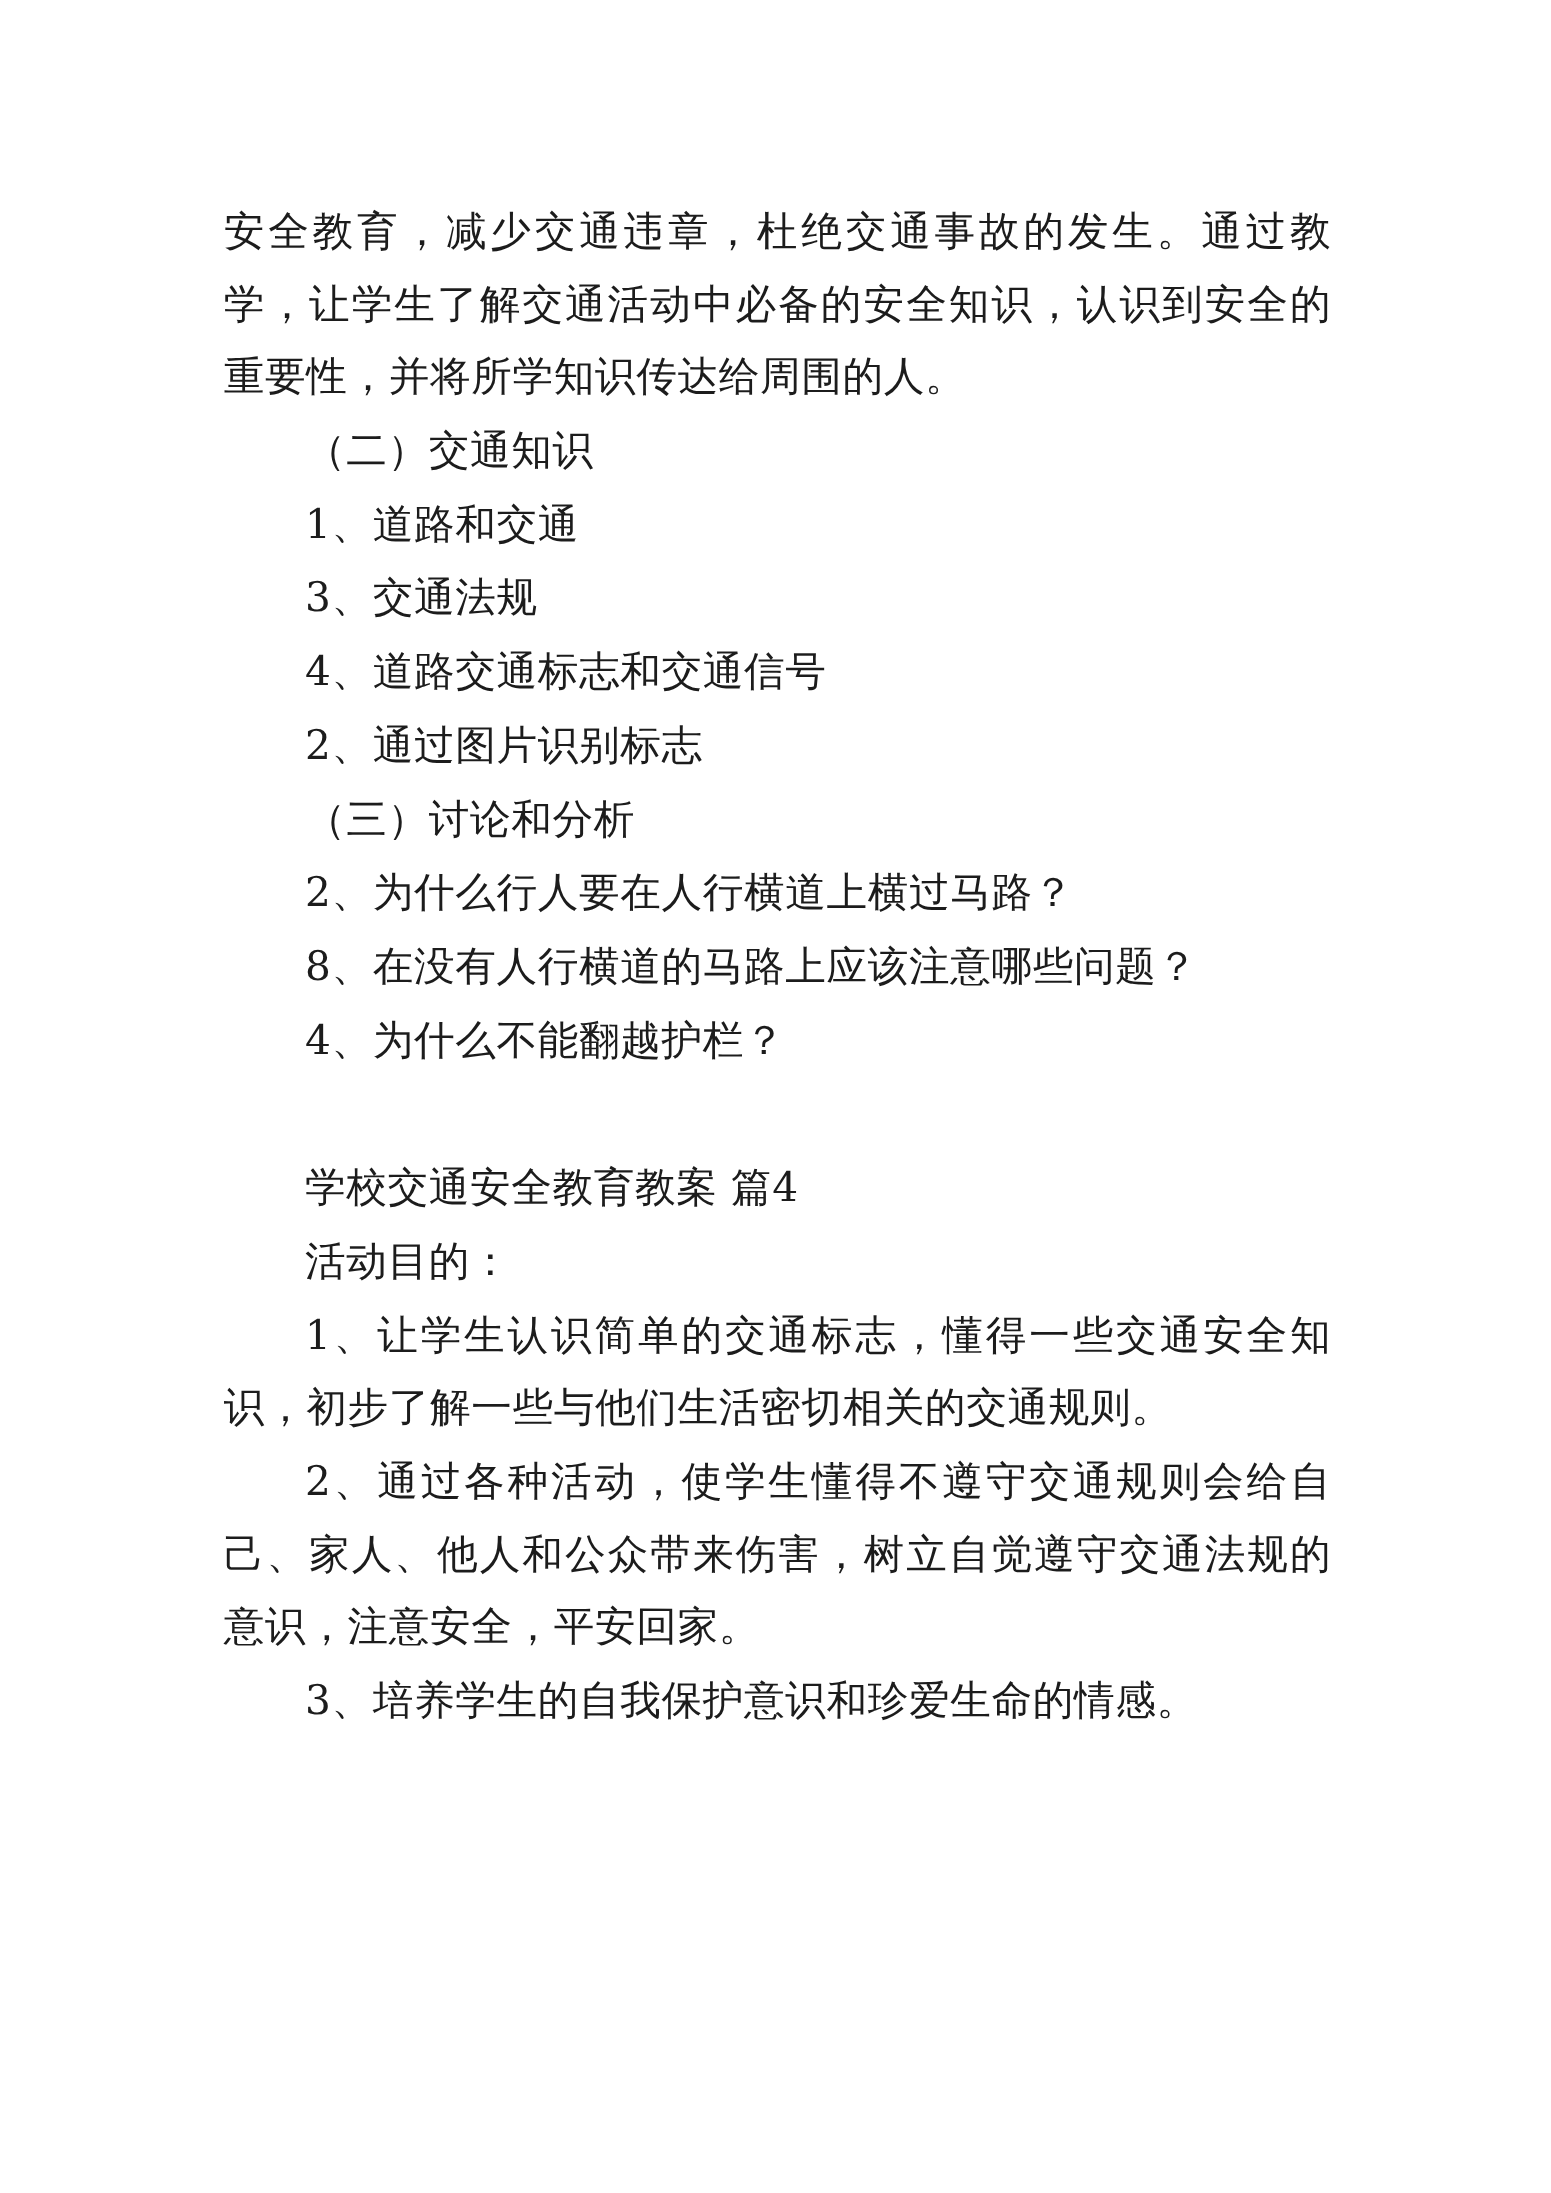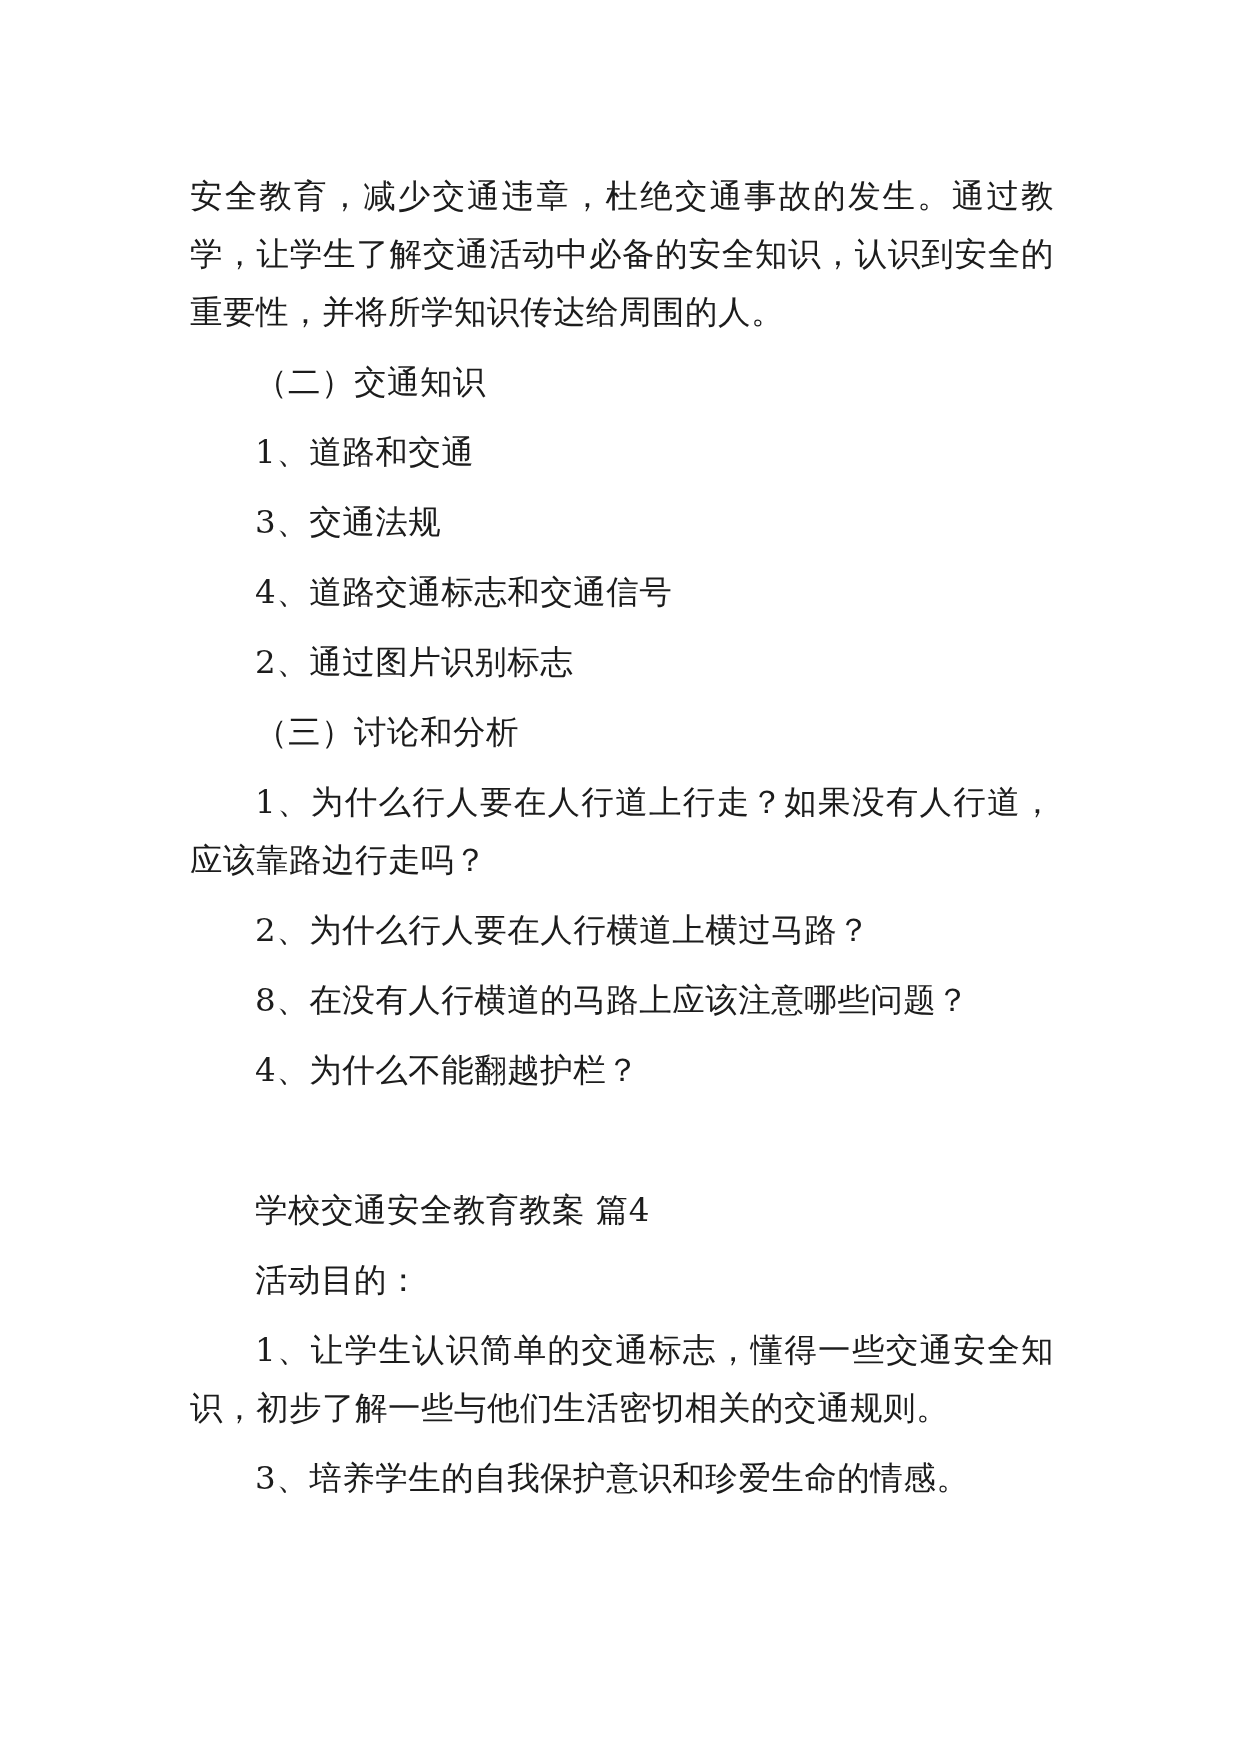--- a/index.html
+++ b/index.html
@@ -18,21 +18,21 @@
     position: absolute;
     left: 178px;
     top: 155px;
     width: 888px;
     font-size: 32.5px;
     line-height: 58px;
     color: #1c1c1c;
     letter-spacing: 0.5px;
   }
   .para {
-    margin: 12px;
+    margin: 1px;
     min-height: 58px;
     text-align: justify;
     font-weight: 400;
   }
   .para.indent {
     text-indent: 65px;
   }
   .para.blank {
     height: 58px;
   }
@@ -41,22 +41,22 @@
 <body>
 
 <div class="doc">
     <div class="para">安全教育，减少交通违章，杜绝交通事故的发生。通过教学，让学生了解交通活动中必备的安全知识，认识到安全的重要性，并将所学知识传达给周围的人。</div>
     <div class="para indent">（二）交通知识</div>
     <div class="para indent">1、道路和交通</div>
     <div class="para indent">3、交通法规</div>
     <div class="para indent">4、道路交通标志和交通信号</div>
     <div class="para indent">2、通过图片识别标志</div>
     <div class="para indent">（三）讨论和分析</div>
-    <div class="para indent">1、为什么行人要在人行道上行走？如果没有人行道，应该靠路边行走吗？</div>
     <div class="para indent">2、为什么行人要在人行横道上横过马路？</div>
     <div class="para indent">8、在没有人行横道的马路上应该注意哪些问题？</div>
     <div class="para indent">4、为什么不能翻越护栏？</div>
     <div class="para blank"></div>
     <div class="para indent">学校交通安全教育教案 篇4</div>
     <div class="para indent">活动目的：</div>
     <div class="para indent">1、让学生认识简单的交通标志，懂得一些交通安全知识，初步了解一些与他们生活密切相关的交通规则。</div>
+    <div class="para indent">2、通过各种活动，使学生懂得不遵守交通规则会给自己、家人、他人和公众带来伤害，树立自觉遵守交通法规的意识，注意安全，平安回家。</div>
     <div class="para indent">3、培养学生的自我保护意识和珍爱生命的情感。</div>
   </div>
 
 </body></html>

